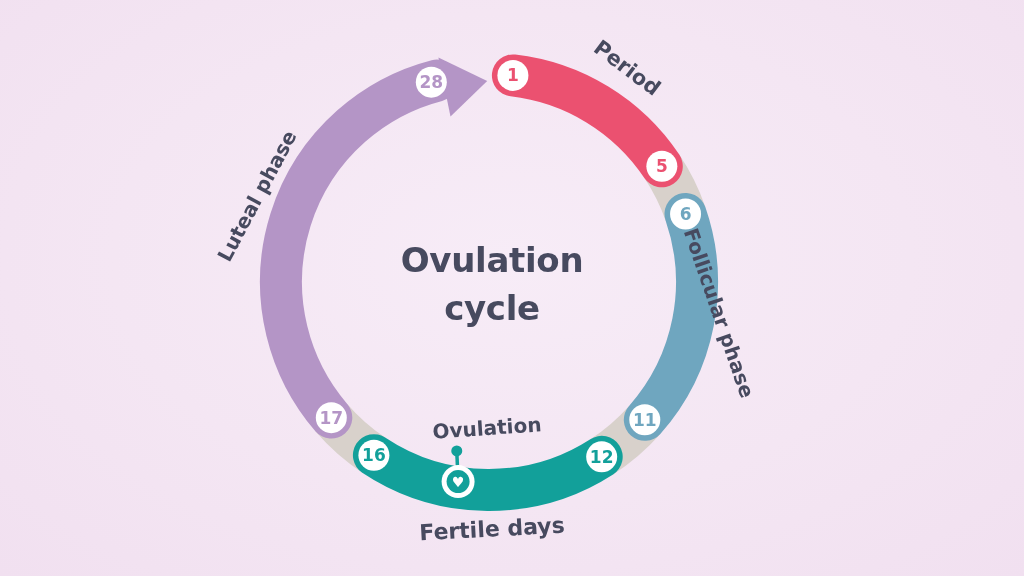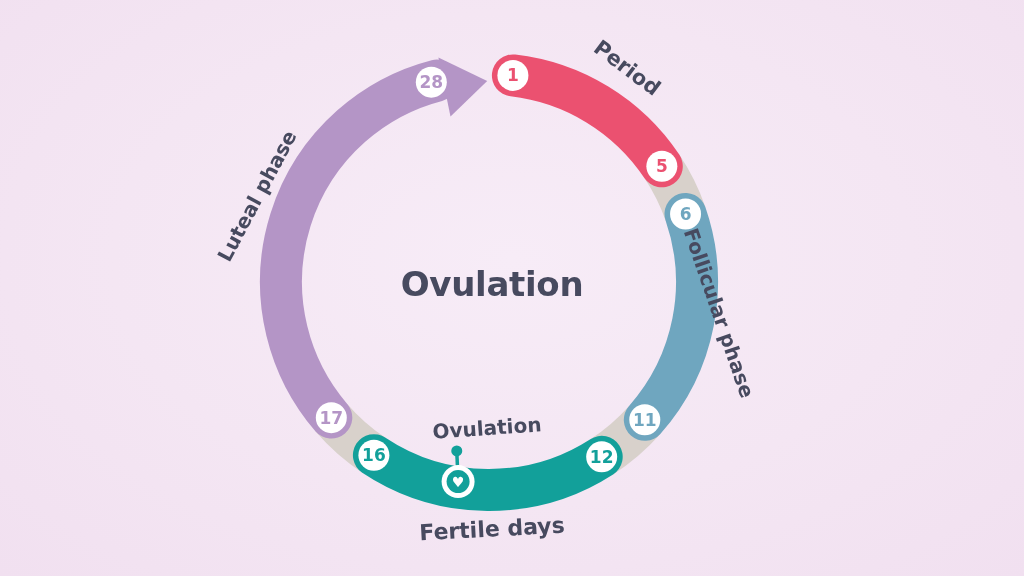--- a/index.html
+++ b/index.html
@@ -73,20 +73,21 @@
       <circle cx="373.8945577573845" cy="455.2476180677008" r="15.5" fill="#ffffff"></circle>
       <text x="373.8945577573845" y="455.2476180677008" dy="0.35em" text-anchor="middle" font-size="17" fill="#12a09a">16</text>
       <circle cx="331.30805807088836" cy="417.63646799672165" r="15.5" fill="#ffffff"></circle>
       <text x="331.30805807088836" y="417.63646799672165" dy="0.35em" text-anchor="middle" font-size="17" fill="#b495c6">17</text>
       <circle cx="431.3185521131053" cy="82.15793593522045" r="15.5" fill="#ffffff"></circle>
       <text x="431.3185521131053" y="82.15793593522045" dy="0.35em" text-anchor="middle" font-size="17" fill="#b495c6">28</text>
     </svg>
 
   <div class="center-title">
     <div>Ovulation</div>
+    <div>cycle</div>
   </div>
 
   <div class="label label-period">Period</div>
   <div class="label label-follicular">Follicular phase</div>
   <div class="label label-fertile">Fertile days</div>
   <div class="label label-luteal">Luteal phase</div>
   <div class="label label-ovulation">Ovulation</div>
 </div>
 
 </body></html>

